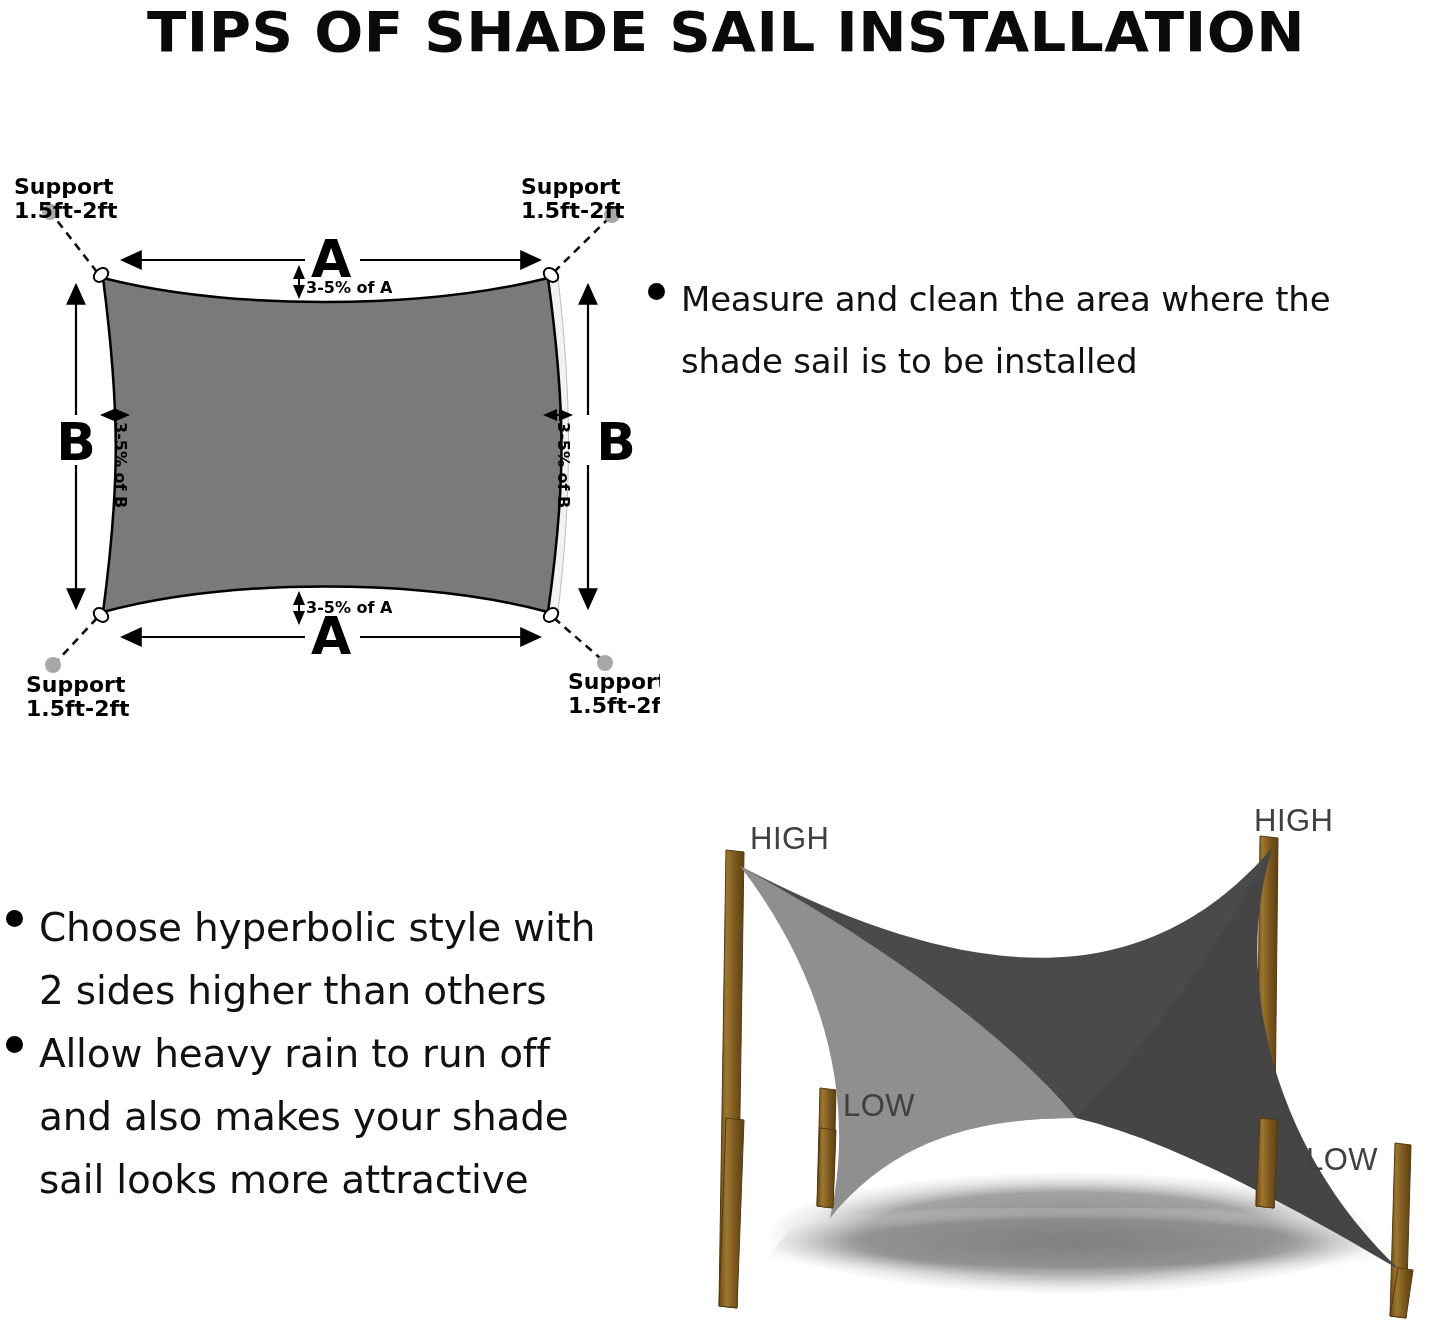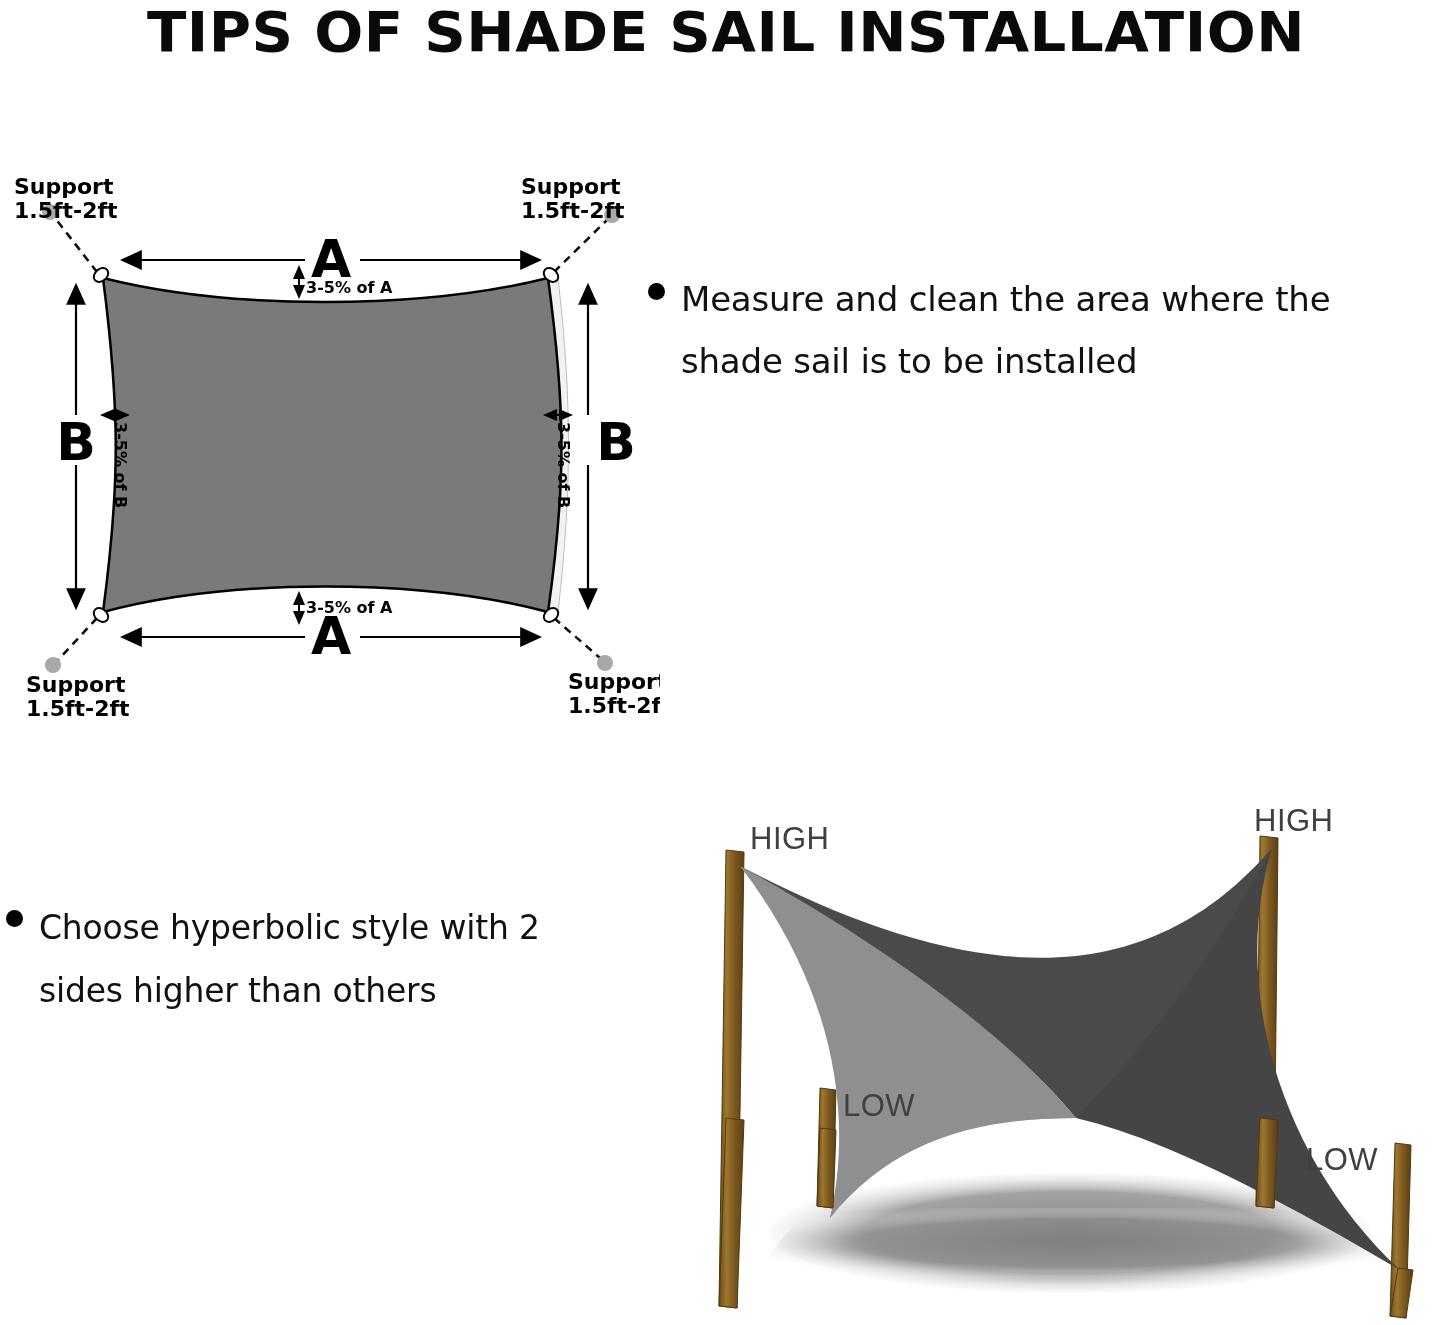--- a/index.html
+++ b/index.html
@@ -76,21 +76,21 @@
 
   
   #tips-bottom {
     position: absolute;
     left: 6px;
     top: 896px;
     width: 620px;
   }
   #tips-bottom .bullet-text {
     width: 580px;
-    font-size: 33px;
+    font-size: 39px;
     line-height: 63px;
   }
 
   
   #hyper-svg {
     position: absolute;
     left: 640px;
     top: 788px;
     width: 812px;
     height: 537px;
@@ -219,20 +219,24 @@
   <div class="bullet-row">
     <span class="dot"></span>
     <span class="bullet-text">Measure and clean the area where the shade sail is to be installed</span>
   </div>
 </div>
 
 <div id="tips-bottom">
   <div class="bullet-row">
     <span class="dot"></span>
     <span class="bullet-text">Choose hyperbolic style with 2 sides higher than others</span>
+  </div>
+  <div class="bullet-row">
+    <span class="dot"></span>
+    <span class="bullet-text">Allow heavy rain to run off and also makes your shade sail looks more attractive</span>
   </div>
 </div>
 
 <svg id="hyper-svg" viewBox="0 0 812 537">
   <defs>
     <linearGradient id="postGrad" x1="0" y1="0" x2="1" y2="0">
       <stop offset="0%" stop-color="#6b4a18"></stop>
       <stop offset="30%" stop-color="#9d7730"></stop>
       <stop offset="60%" stop-color="#7e5a20"></stop>
       <stop offset="100%" stop-color="#5c3f14"></stop>

